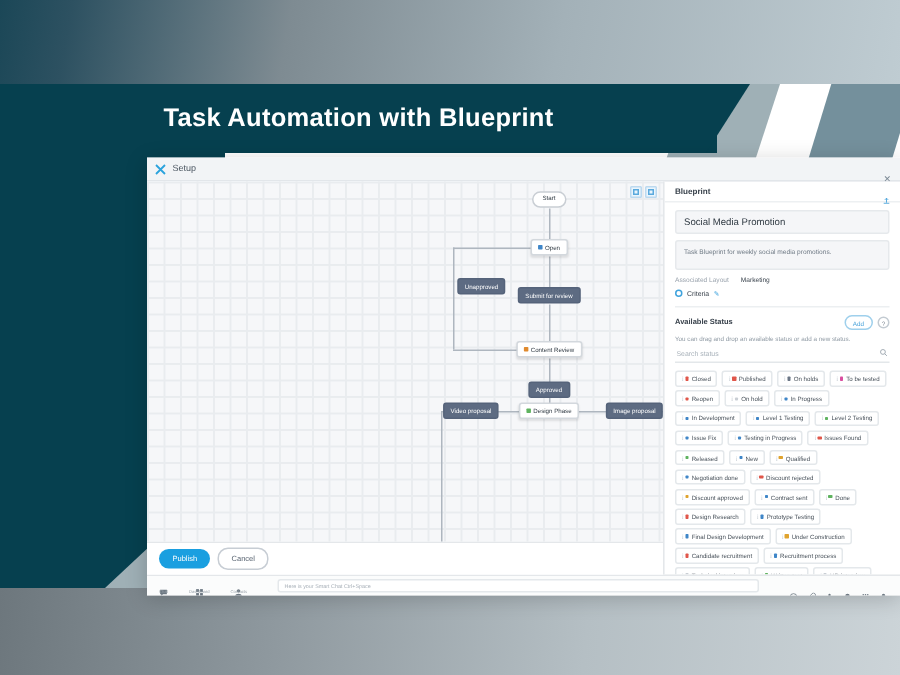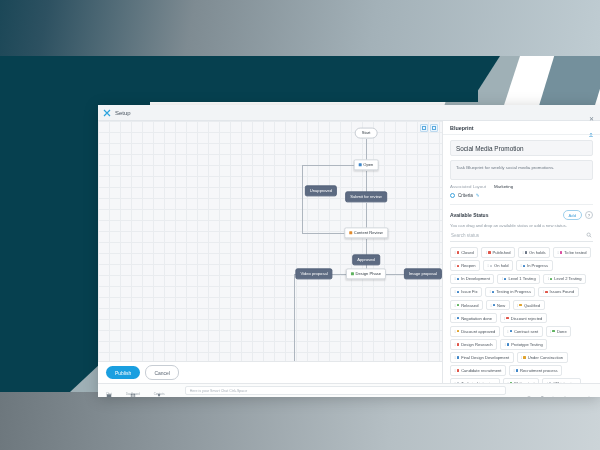--- a/index.html
+++ b/index.html
@@ -208,20 +208,21 @@
 
   <div class="teal-left-block"></div>
   <div class="slash s3"></div>
   <div class="teal-left-slant"></div>
 
   <div class="slash s1"></div>
   <div class="slash s2"></div>
 
   <div class="teal-band"></div>
   <div class="teal-band-slant"></div>
+  <div class="banner-title">Task Automation with Blueprint</div>
 </div>
 
 <div id="app">
 
   <div class="titlebar">
     <span class="tb-icon">
       <svg viewBox="0 0 16 16" fill="none" stroke="currentColor" stroke-width="2.4">
         <path d="M2 2 L14 14 M14 2 L2 14"></path>
       </svg>
     </span>

